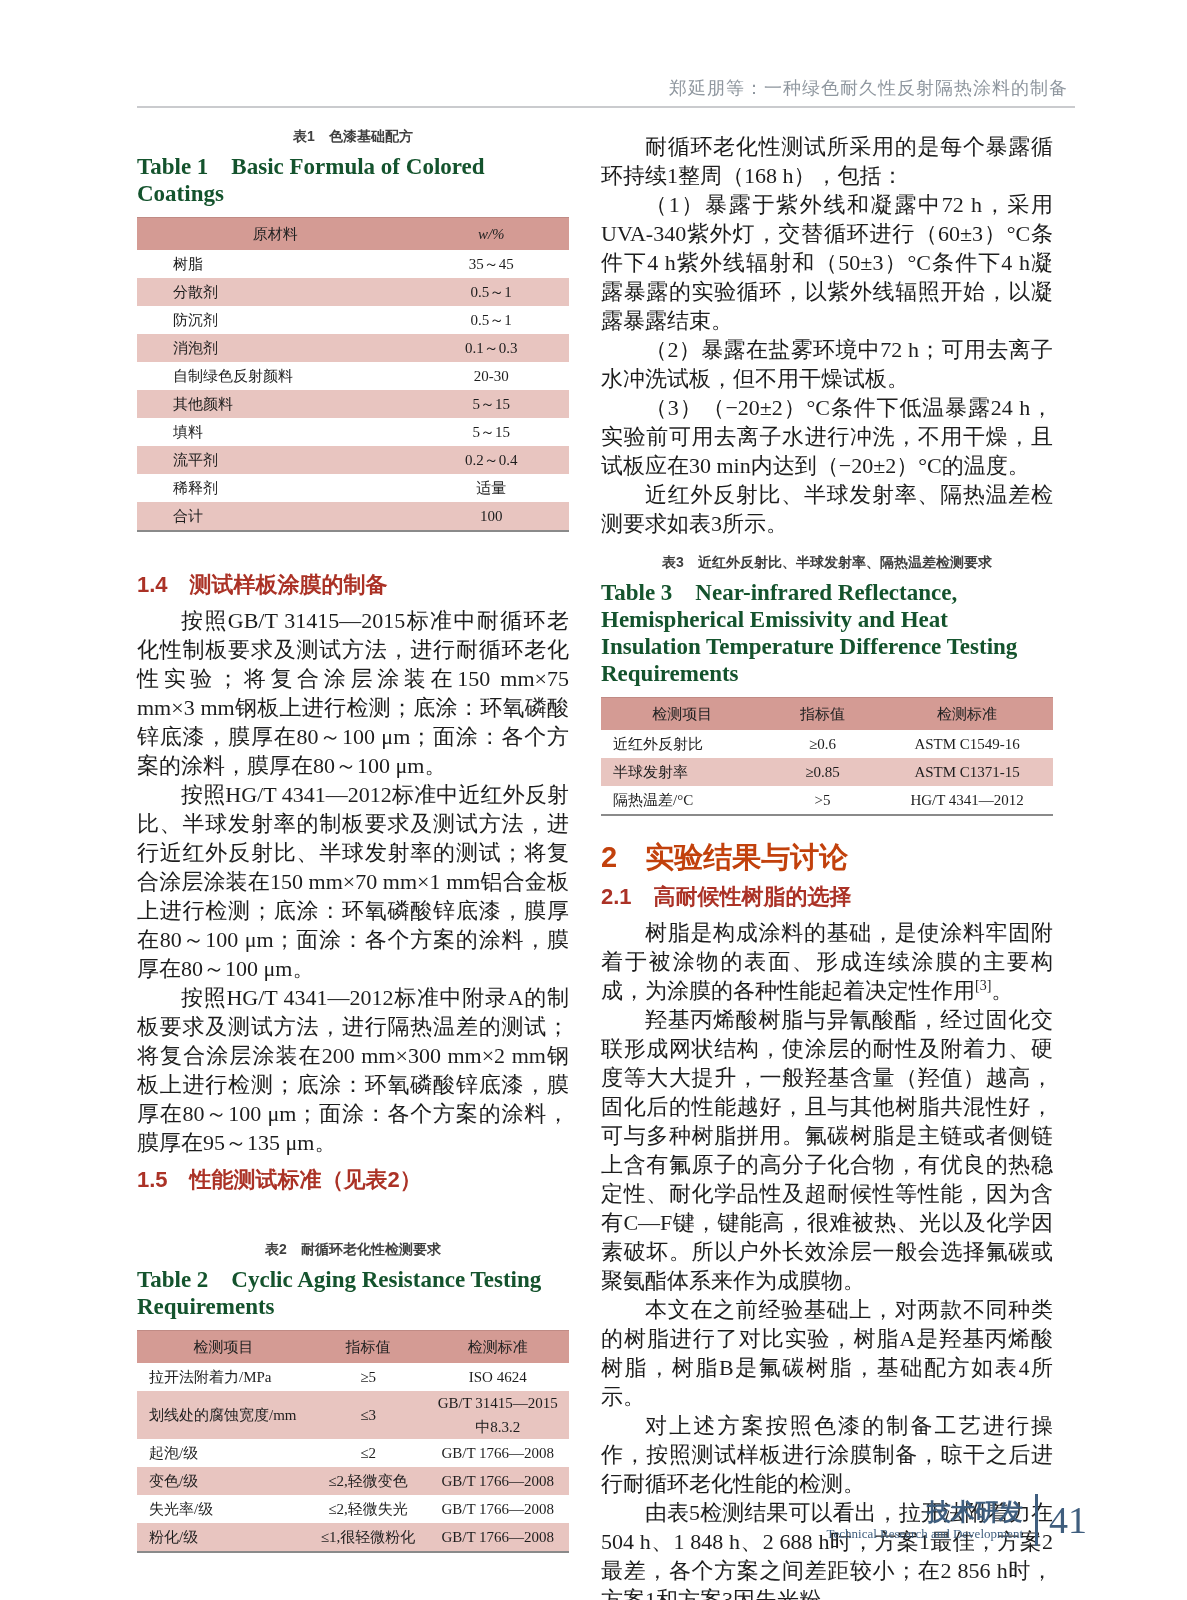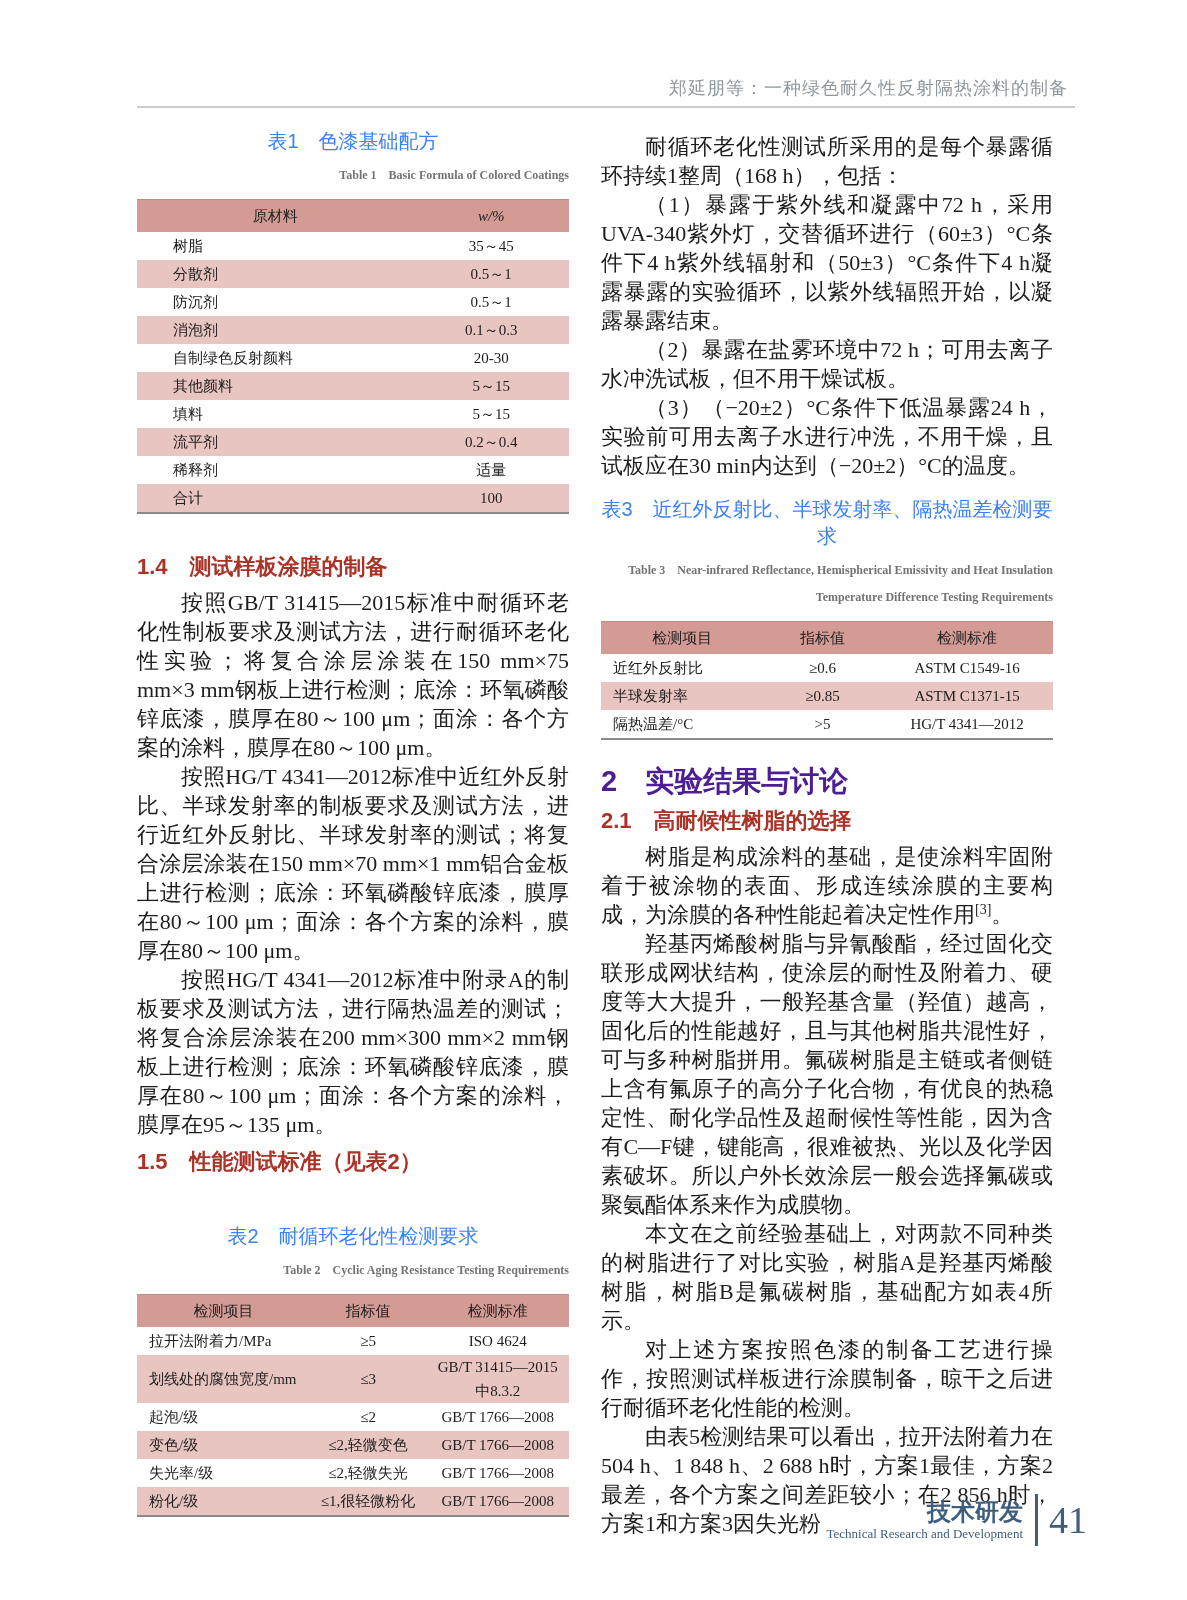--- a/index.html
+++ b/index.html
@@ -23,27 +23,27 @@
     background:#cacbce;
   }
   
   .col{position:absolute;top:128px;}
   .col-left{left:137px;width:432px;}
   .col-right{left:601px;width:452px;top:132px;}
 
   
   .tcap-cn{
     font-family:"Liberation Sans", sans-serif;
-    font-weight:400;font-size:20px;text-align:center;
-    margin:0 0 7px 0;color:#3b82f6;
+    font-weight:700;font-size:14px;text-align:center;
+    margin:0 0 7px 0;color:#404040;
   }
   .tcap-en{
     font-family:"Liberation Serif", serif;
-    font-weight:700;font-size:12px;text-align:right;
-    margin:0 0 10px 0;color:#737373;line-height:27px;
+    font-weight:700;font-size:23px;text-align:left;
+    margin:0 0 10px 0;color:#14532d;line-height:27px;
   }
 
   
   .paper-table{
     width:100%;border-collapse:collapse;
     font-size:15px;
     border-top:1px solid #c08b85;
     border-bottom:2px solid #8a8a8a;
   }
   .paper-table th{
@@ -65,21 +65,21 @@
 
   
   .sec-h3{
     font-family:"Liberation Sans", sans-serif;
     color:#ab3226;font-weight:700;font-size:22px;
     margin:0;line-height:30px;
   }
   .sec-h3 .sec-num{margin-right:22px;}
   .sec-h2{
     font-family:"Liberation Sans", sans-serif;
-    color:#4c1d95;font-weight:700;font-size:29px;
+    color:#c2410c;font-weight:700;font-size:29px;
     margin:0;line-height:38px;
   }
   .sec-h2 .sec-num{margin-right:28px;}
 
   
   .body-p{
     font-size:22px;line-height:29px;margin:0;
     text-align:justify;text-indent:44px;
   }
   sup.ref{font-size:14px;line-height:0;}
@@ -236,20 +236,21 @@
     </table>
 
   </div>
 
   <div class="col col-right">
 
     <p class="body-p">耐循环老化性测试所采用的是每个暴露循环持续1整周（168 h），包括：</p>
     <p class="body-p">（1）暴露于紫外线和凝露中72 h，采用UVA-340紫外灯，交替循环进行（60±3）°C条件下4 h紫外线辐射和（50±3）°C条件下4 h凝露暴露的实验循环，以紫外线辐照开始，以凝露暴露结束。</p>
     <p class="body-p">（2）暴露在盐雾环境中72 h；可用去离子水冲洗试板，但不用干燥试板。</p>
     <p class="body-p">（3）（−20±2）°C条件下低温暴露24 h，实验前可用去离子水进行冲洗，不用干燥，且试板应在30 min内达到（−20±2）°C的温度。</p>
+    <p class="body-p">近红外反射比、半球发射率、隔热温差检测要求如表3所示。</p>
 
     <div class="tcap-cn mt12">表3　近红外反射比、半球发射率、隔热温差检测要求</div>
     <div class="tcap-en">Table 3　Near-infrared Reflectance, Hemispherical Emissivity and Heat Insulation Temperature Difference Testing Requirements</div>
 
     <table class="paper-table t3">
       <colgroup>
           <col class="c1">
           <col class="c2">
           <col class="c3">
         </colgroup>

